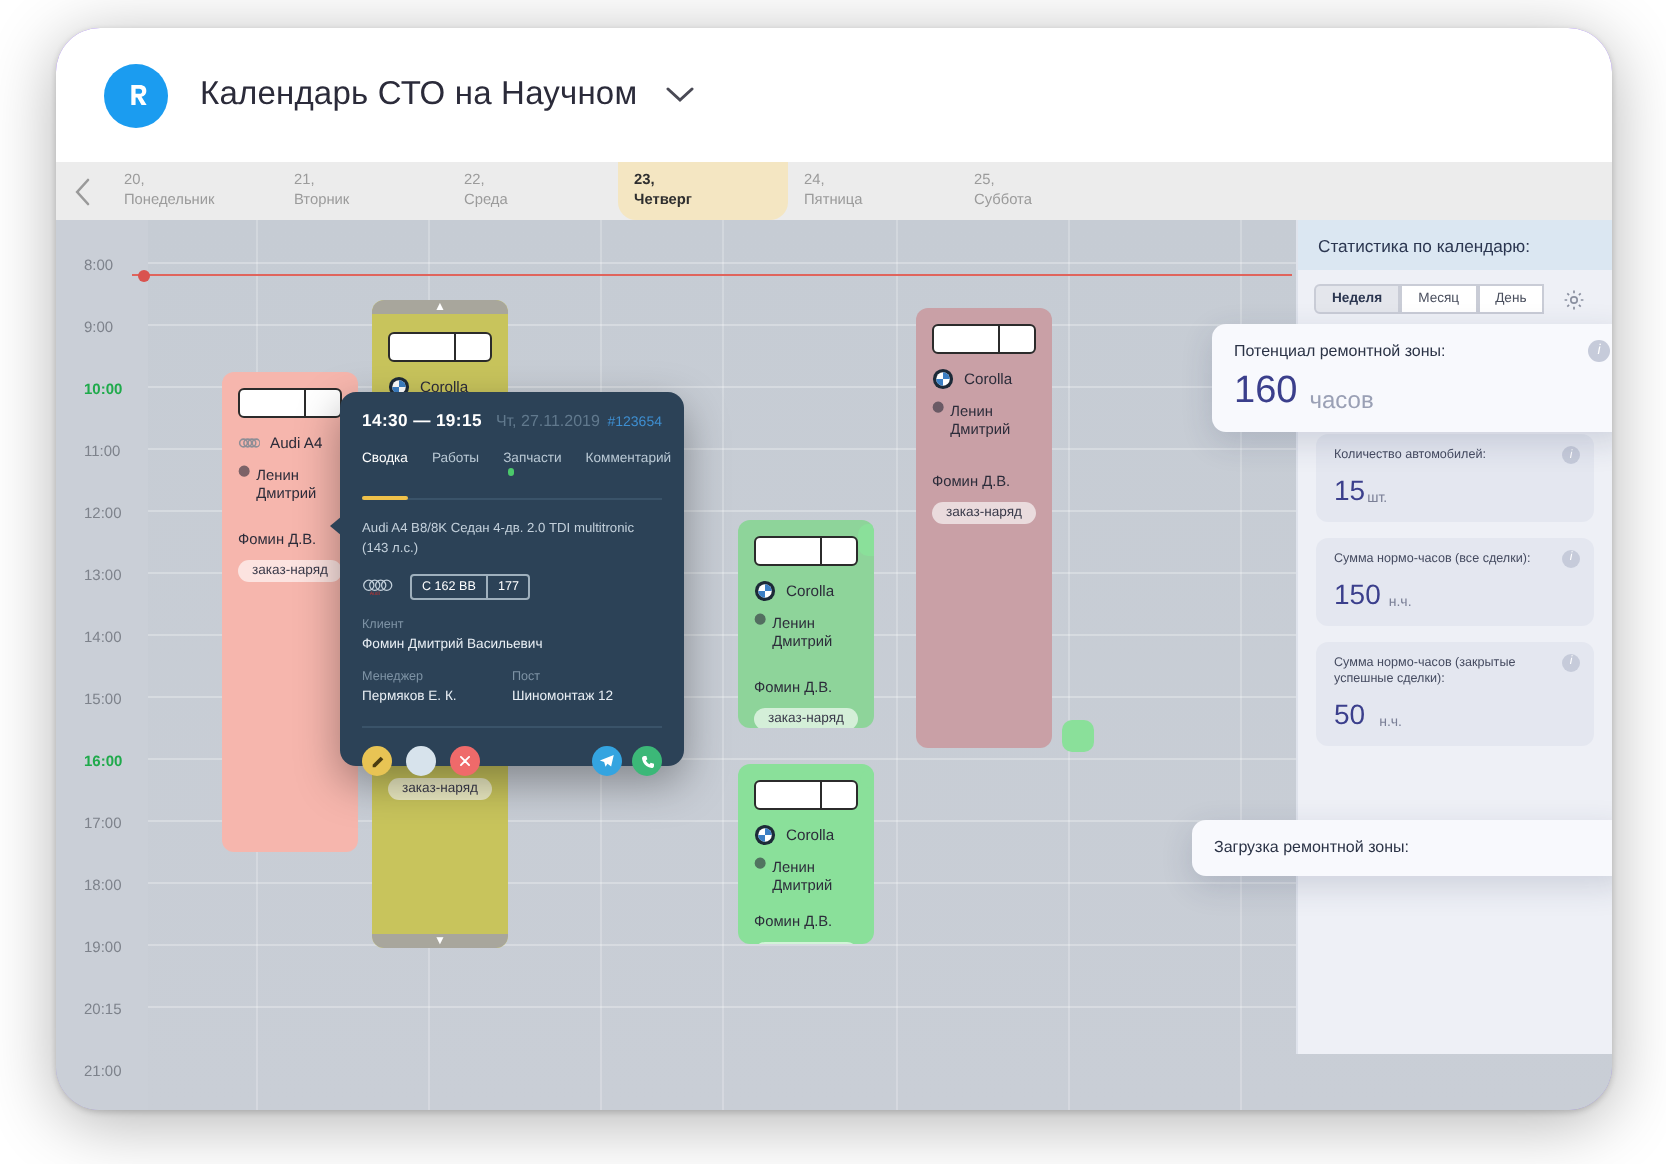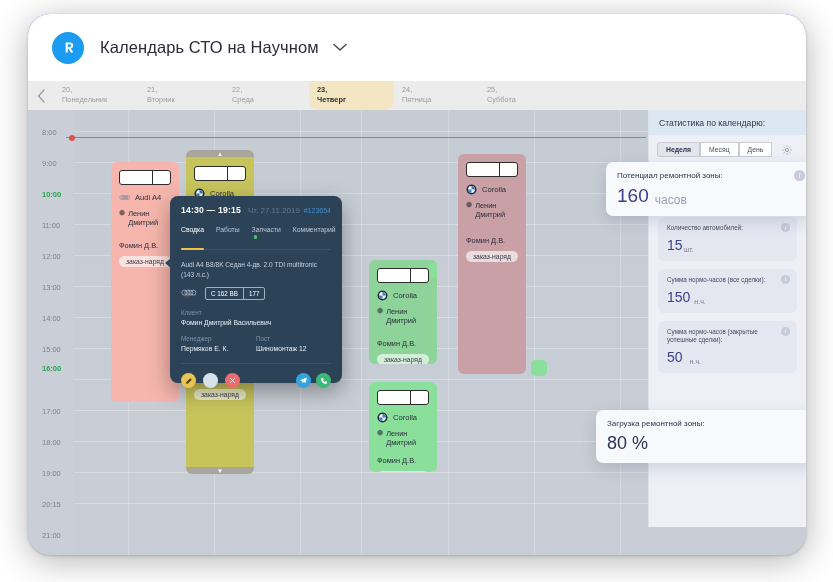--- a/index.html
+++ b/index.html
@@ -376,21 +376,21 @@
       <div class="vline" style="left:186px"></div>
       <div class="vline" style="left:272px"></div>
       <div class="vline" style="left:333px"></div>
       <div class="vline" style="left:420px"></div>
       <div class="vline" style="left:506px"></div>
       <div class="vline" style="left:592px"></div>
 
       <div class="nowline" style="top:27px; right:160px;"></div>
       <div class="nowdot" style="left:41px; top:24.5px;"></div>
 
-      <div class="ev" id="ev-pink" style="left:83px; top:52px; width:68px; height:240px; background:#f6b6ad;">
+      <div class="ev" id="ev-pink" style="left:83px; top:76px; width:68px; height:240px; background:#f6b6ad;">
         <div class="plate">
           <div class="pl-left"></div>
             <div class="pl-right"></div>
         </div>
         <div class="carrow">
           <svg class="badge-logo" viewBox="0 0 24 24">
             <g fill="none" stroke="#8e8e96" stroke-width="1.7">
               <circle cx="6" cy="12" r="4.2"></circle>
                 <circle cx="10.6" cy="12" r="4.2"></circle>
               <circle cx="15.2" cy="12" r="4.2"></circle>
@@ -507,21 +507,21 @@
 
       <div class="timegutter">
         <div class="tlabel" style="top:18px">8:00</div>
         <div class="tlabel" style="top:49px">9:00</div>
         <div class="tlabel hl" style="top:80px">10:00</div>
         <div class="tlabel" style="top:111px">11:00</div>
         <div class="tlabel" style="top:142px">12:00</div>
         <div class="tlabel" style="top:173px">13:00</div>
         <div class="tlabel" style="top:204px">14:00</div>
         <div class="tlabel" style="top:235px">15:00</div>
-        <div class="tlabel hl" style="top:254px">16:00</div>
+        <div class="tlabel hl" style="top:266px">16:00</div>
         <div class="tlabel" style="top:297px">17:00</div>
         <div class="tlabel" style="top:328px">18:00</div>
         <div class="tlabel" style="top:359px">19:00</div>
         <div class="tlabel" style="top:390px">20:15</div>
         <div class="tlabel" style="top:421px">21:00</div>
       </div>
 
     </div>
 
     <div class="stats" style="top:0; height:417px;">
@@ -662,18 +662,15 @@
     <div class="info-i" style="right:9px; top:8px; width:11px; height:11px; font-size:7px;">i</div>
     <div class="stat-lbl">Потенциал ремонтной зоны:</div>
     <div class="stat-valrow">
       <span class="stat-num">160</span>
       <span class="stat-unit">часов</span>
     </div>
   </div>
 
   <div class="float-card" id="load-card">
     <div class="stat-lbl">Загрузка ремонтной зоны:</div>
-    <div class="stat-valrow">
-      <span class="stat-num">80 %</span>
-    </div>
   </div>
 
 </div>
 
 </body></html>

